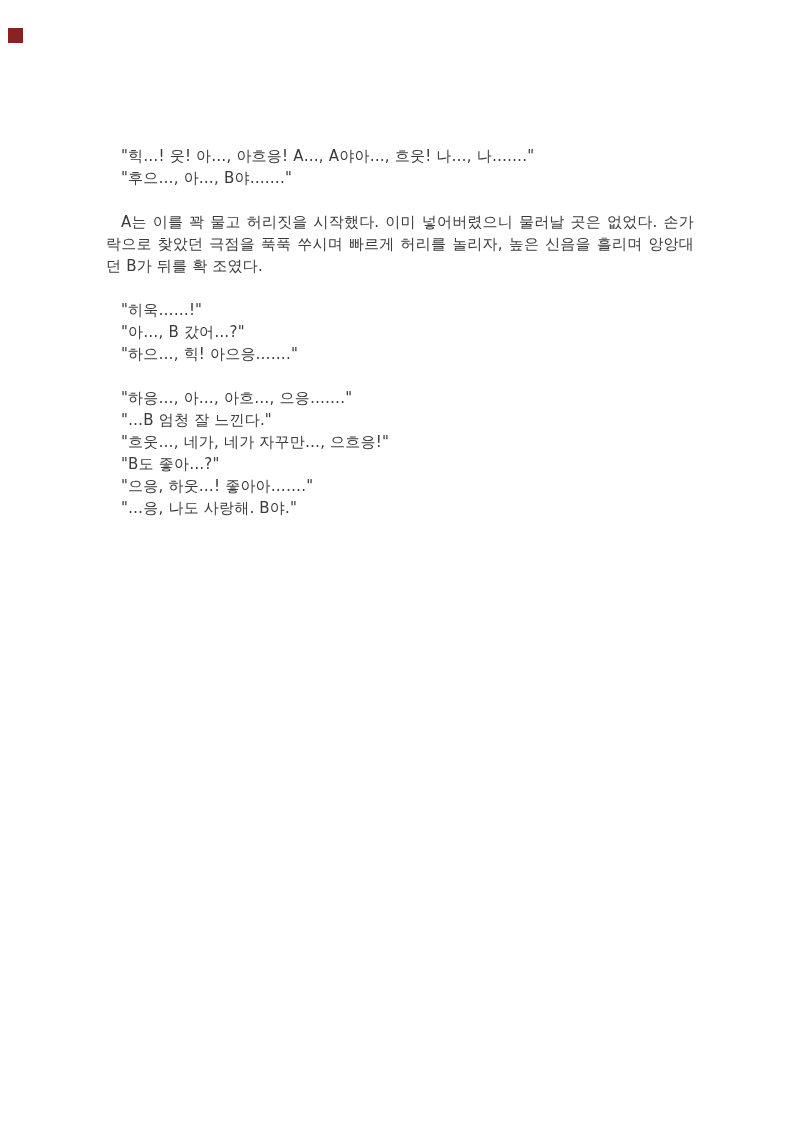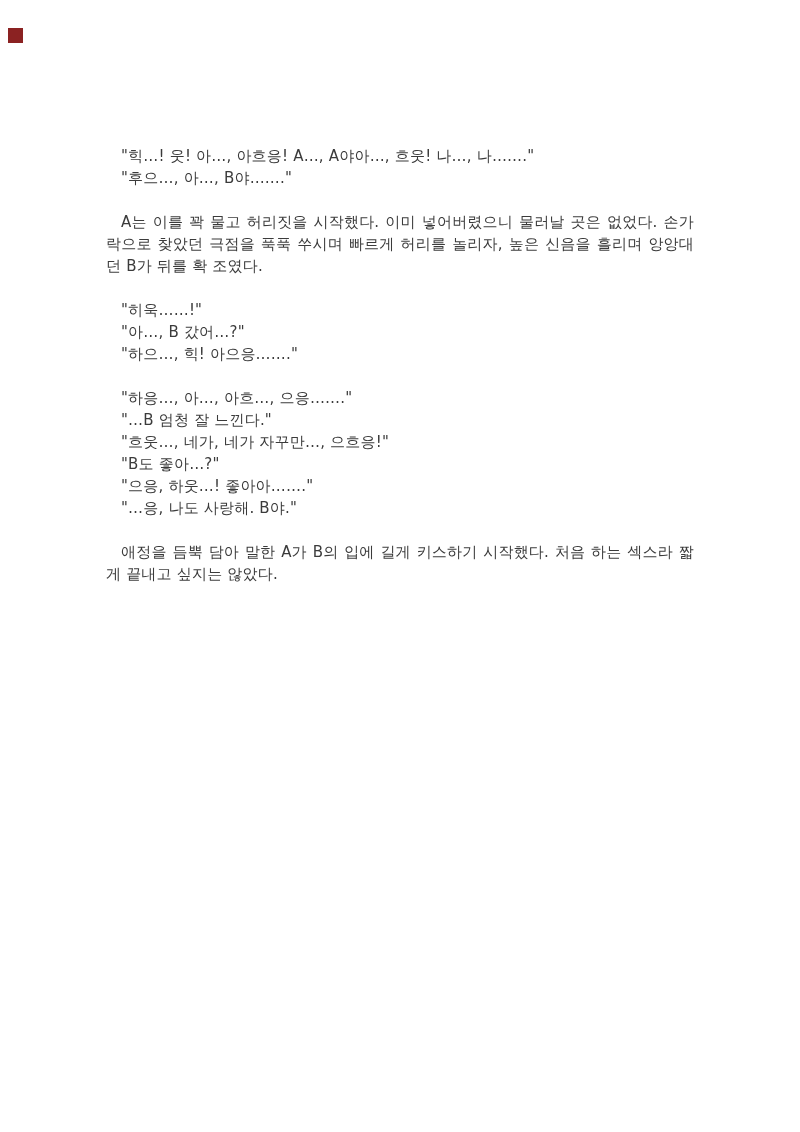--- a/index.html
+++ b/index.html
@@ -72,17 +72,14 @@
         <p class="dialogue">"하으…, 힉! 아으응……."</p>
       </div>
       <div class="block">
         <p class="dialogue">"하응…, 아…, 아흐…, 으응……."</p>
         <p class="dialogue">"…B 엄청 잘 느낀다."</p>
         <p class="dialogue">"흐웃…, 네가, 네가 자꾸만…, 으흐응!"</p>
         <p class="dialogue">"B도 좋아…?"</p>
         <p class="dialogue">"으응, 하웃…! 좋아아……."</p>
         <p class="dialogue">"…응, 나도 사랑해. B야."</p>
       </div>
-      <div class="block">
-        <p class="narration">애정을 듬뿍 담아 말한 A가 B의 입에 길게 키스하기 시작했다. 처음 하는 섹스라 짧게 끝내고 싶지는 않았다.</p>
-      </div>
     </div>
 </div>
 
 </body></html>

